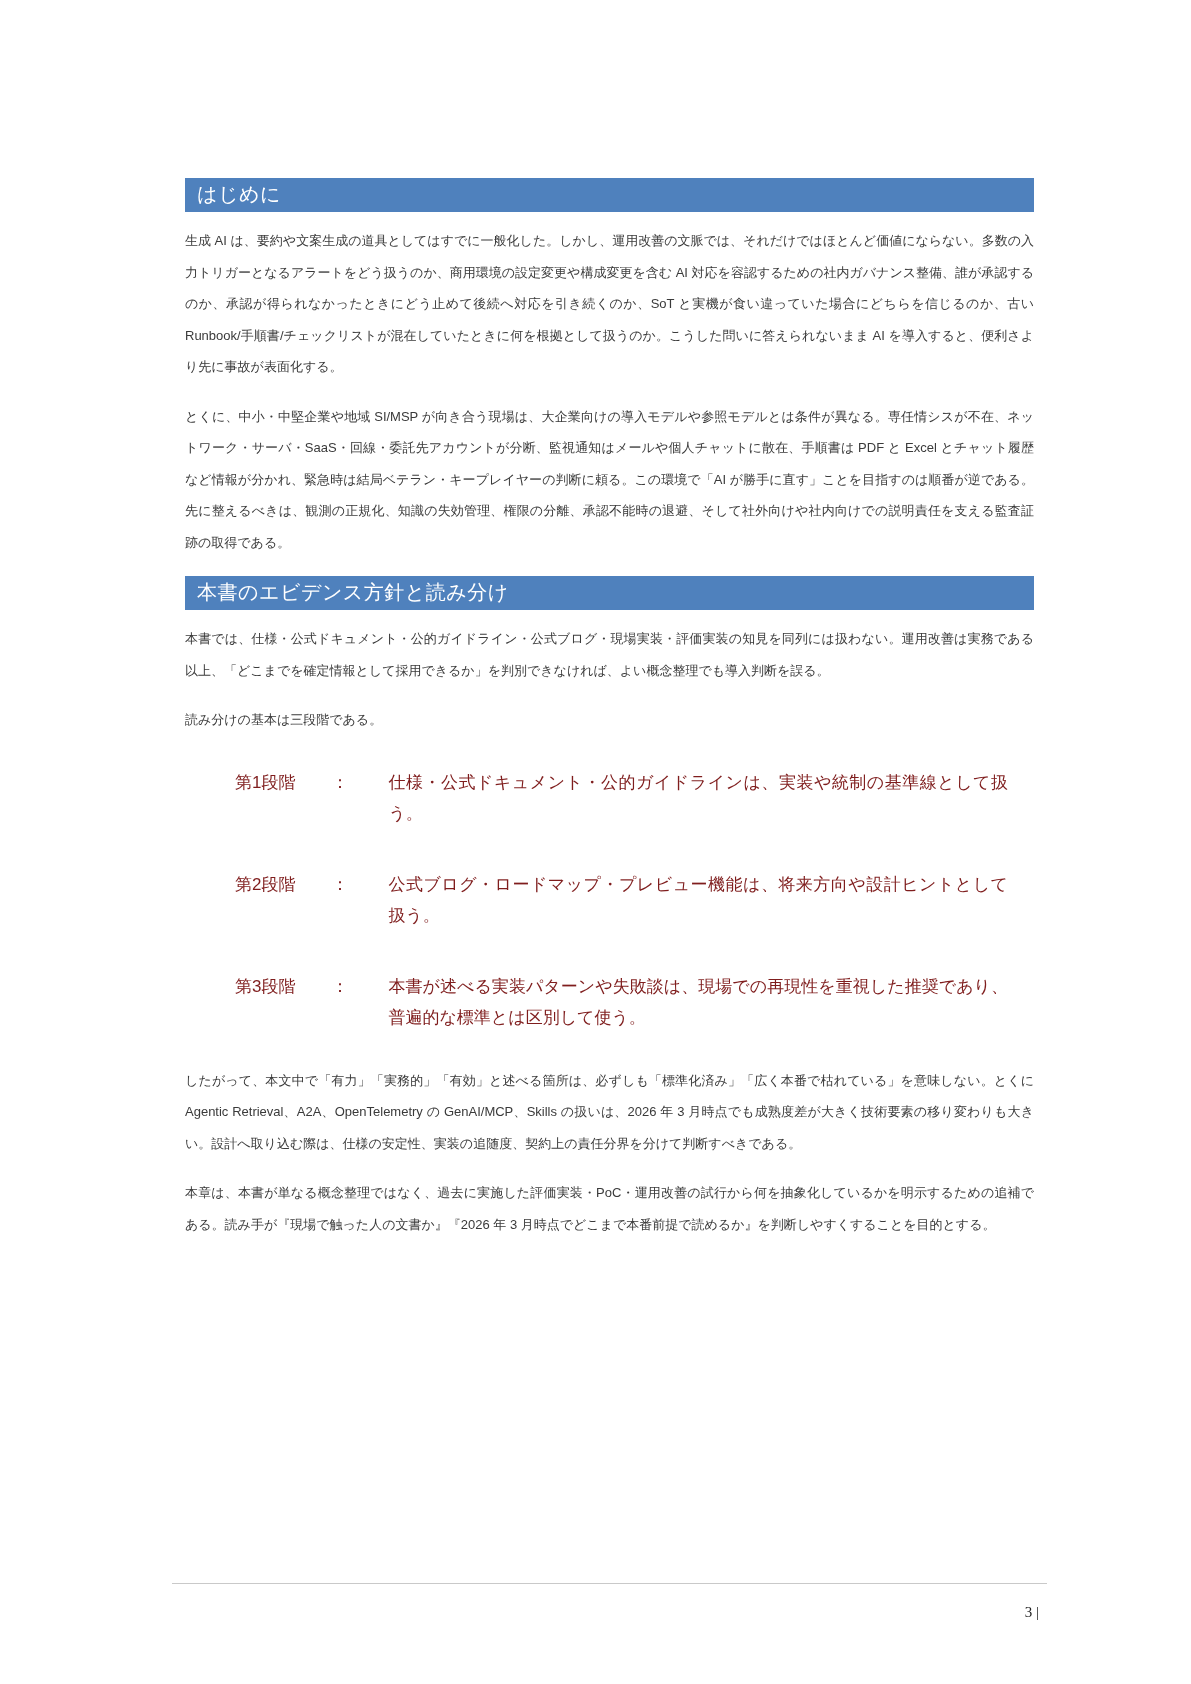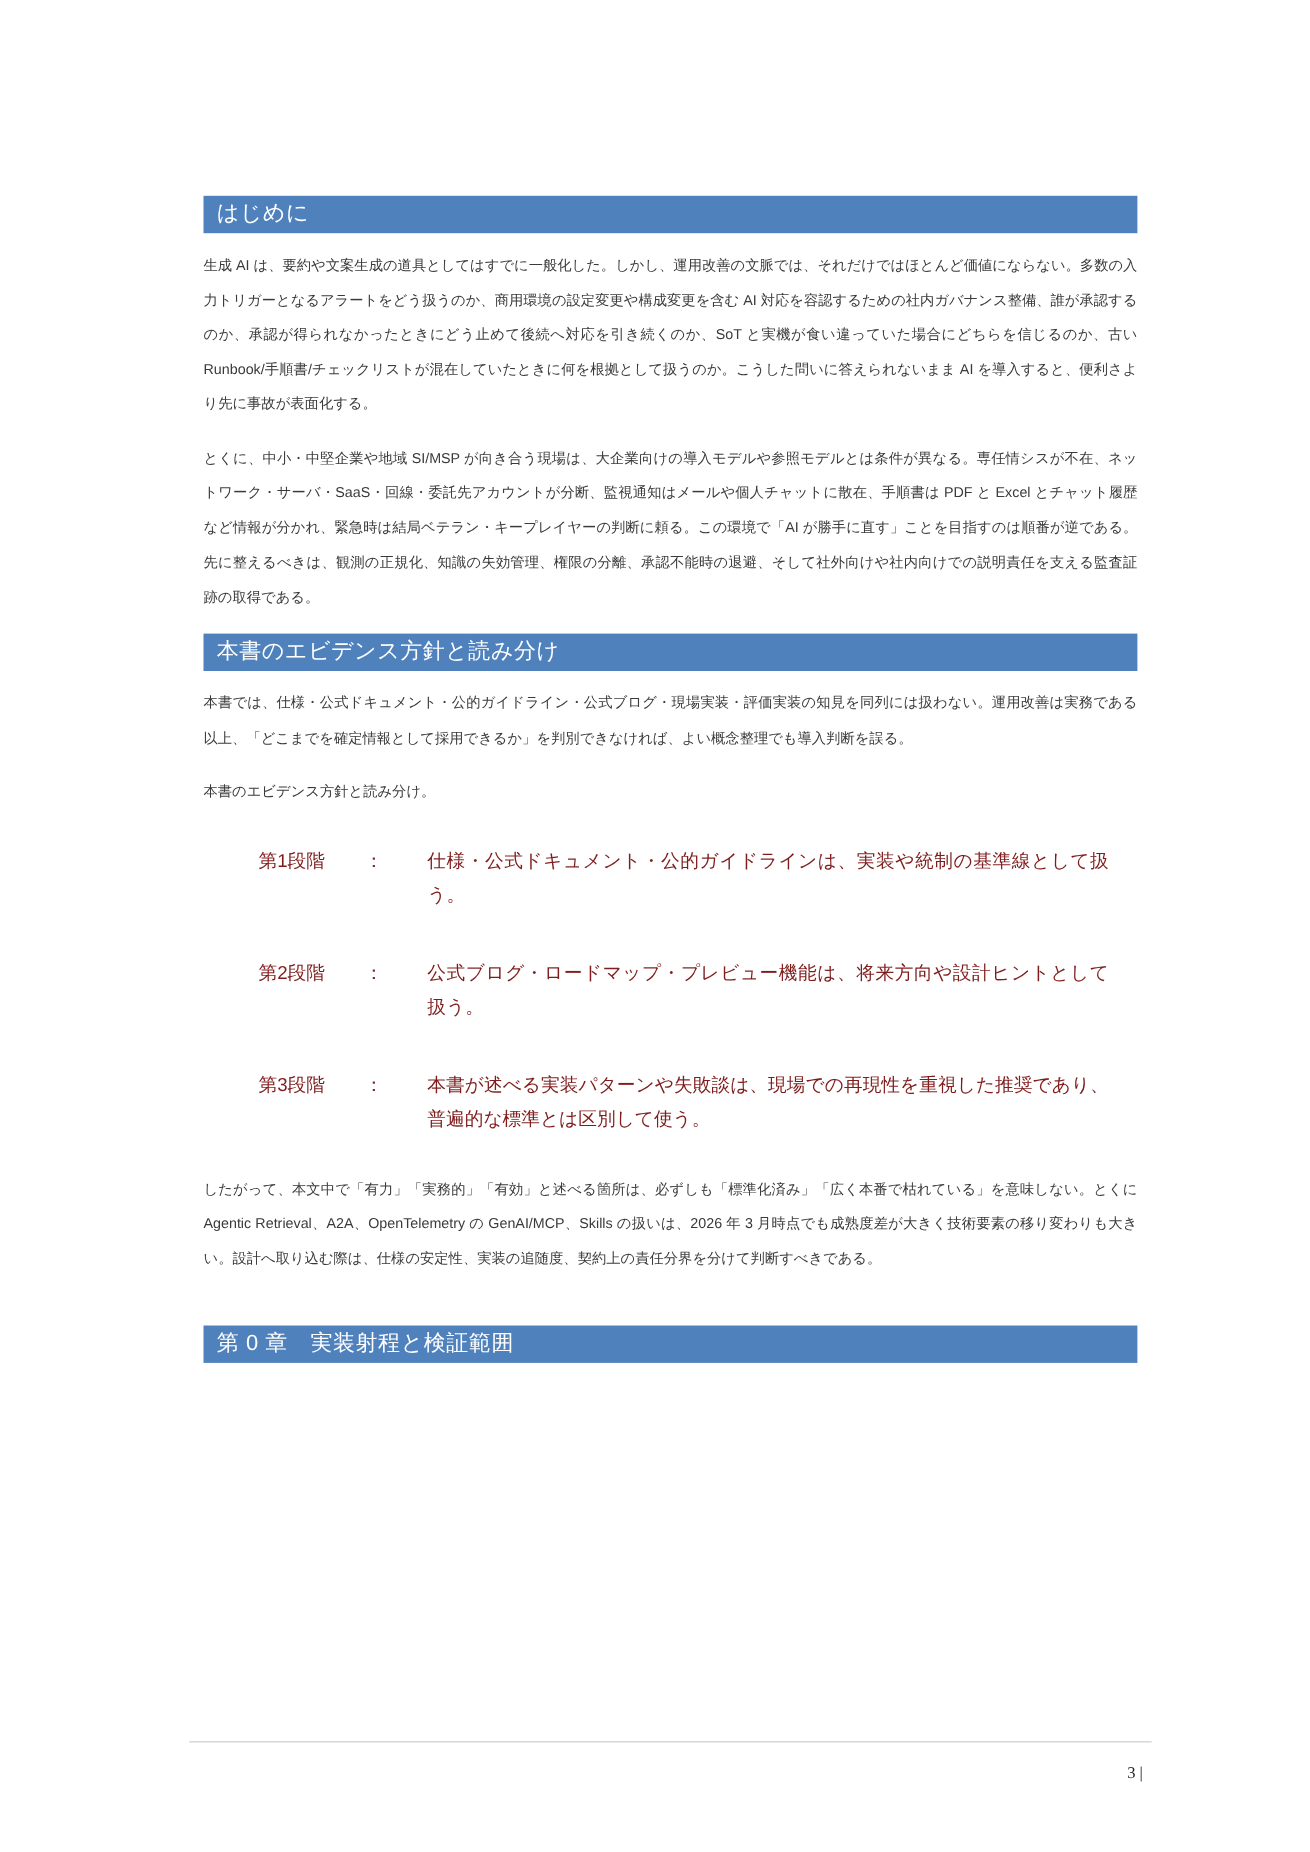--- a/index.html
+++ b/index.html
@@ -83,21 +83,21 @@
 
     <section>
       <div class="h-bar">はじめに</div>
       <p class="body-para">生成 AI は、要約や文案生成の道具としてはすでに一般化した。しかし、運用改善の文脈では、それだけではほとんど価値にならない。多数の入力トリガーとなるアラートをどう扱うのか、商用環境の設定変更や構成変更を含む AI 対応を容認するための社内ガバナンス整備、誰が承認するのか、承認が得られなかったときにどう止めて後続へ対応を引き続くのか、SoT と実機が食い違っていた場合にどちらを信じるのか、古い Runbook/手順書/チェックリストが混在していたときに何を根拠として扱うのか。こうした問いに答えられないまま AI を導入すると、便利さより先に事故が表面化する。</p>
       <p class="body-para">とくに、中小・中堅企業や地域 SI/MSP が向き合う現場は、大企業向けの導入モデルや参照モデルとは条件が異なる。専任情シスが不在、ネットワーク・サーバ・SaaS・回線・委託先アカウントが分断、監視通知はメールや個人チャットに散在、手順書は PDF と Excel とチャット履歴など情報が分かれ、緊急時は結局ベテラン・キープレイヤーの判断に頼る。この環境で「AI が勝手に直す」ことを目指すのは順番が逆である。先に整えるべきは、観測の正規化、知識の失効管理、権限の分離、承認不能時の退避、そして社外向けや社内向けでの説明責任を支える監査証跡の取得である。</p>
     </section>
 
     <section>
       <div class="h-bar">本書のエビデンス方針と読み分け</div>
       <p class="body-para">本書では、仕様・公式ドキュメント・公的ガイドライン・公式ブログ・現場実装・評価実装の知見を同列には扱わない。運用改善は実務である以上、「どこまでを確定情報として採用できるか」を判別できなければ、よい概念整理でも導入判断を誤る。</p>
-      <p class="body-para">本書のエビデンス方針と読み分け。</p>
+      <p class="body-para">読み分けの基本は三段階である。</p>
 
       <div class="stage-list">
         <div class="stage-item">
           <span class="stage-label">第1段階</span>
           <span class="stage-sep">：</span>
           <span class="stage-text">仕様・公式ドキュメント・公的ガイドラインは、実装や統制の基準線として扱う。</span>
         </div>
         <div class="stage-item">
           <span class="stage-label">第2段階</span>
           <span class="stage-sep">：</span>
@@ -107,21 +107,21 @@
           <span class="stage-label">第3段階</span>
           <span class="stage-sep">：</span>
           <span class="stage-text">本書が述べる実装パターンや失敗談は、現場での再現性を重視した推奨であり、　　　　普遍的な標準とは区別して使う。</span>
         </div>
       </div>
 
       <p class="body-para">したがって、本文中で「有力」「実務的」「有効」と述べる箇所は、必ずしも「標準化済み」「広く本番で枯れている」を意味しない。とくに Agentic Retrieval、A2A、OpenTelemetry の GenAI/MCP、Skills の扱いは、2026 年 3 月時点でも成熟度差が大きく技術要素の移り変わりも大きい。設計へ取り込む際は、仕様の安定性、実装の追随度、契約上の責任分界を分けて判断すべきである。</p>
     </section>
 
     <section class="chapter">
-      <div class="h-bar">第 0 章　実装射程と検証範囲</div>
+      <p class="body-para">本章は、本書が単なる概念整理ではなく、過去に実施した評価実装・PoC・運用改善の試行から何を抽象化しているかを明示するための追補である。読み手が『現場で触った人の文書か』『2026 年 3 月時点でどこまで本番前提で読めるか』を判断しやすくすることを目的とする。</p>
     </section>
 
   </div>
 
   <div class="footer">
     <div class="footer-rule"></div>
     <div class="footer-page-number">3 |</div>
   </div>
 </div>
 

